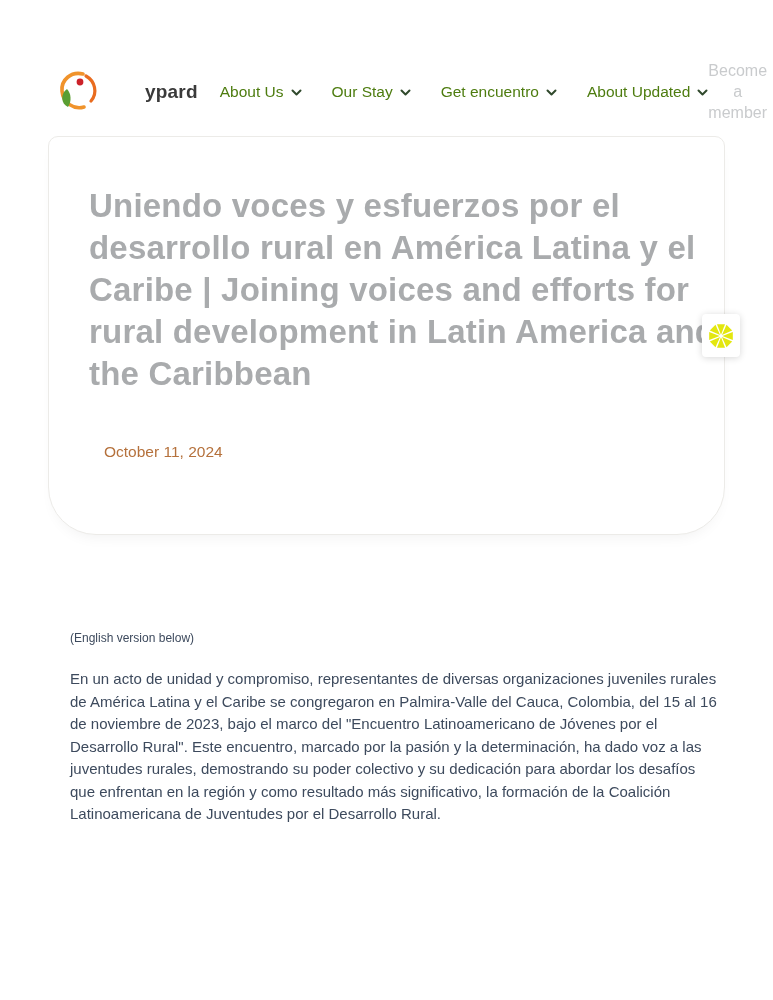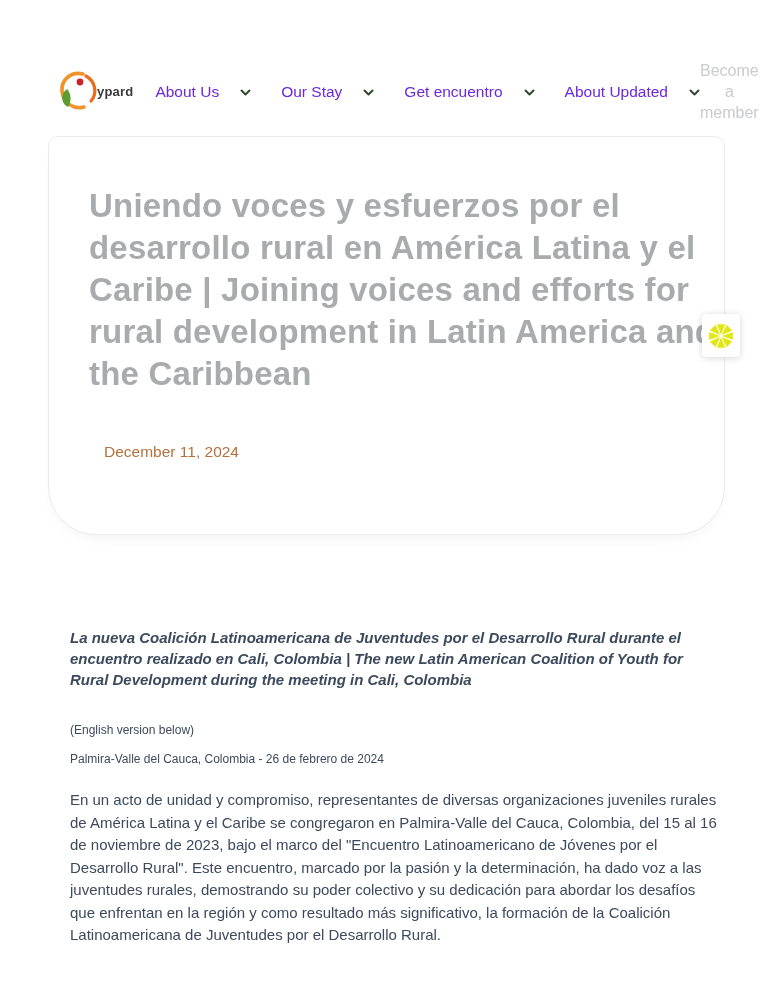--- a/index.html
+++ b/index.html
@@ -18,37 +18,38 @@
     width: 663px;
     display: flex;
     align-items: center;
   }
   .logo {
     display: flex;
     align-items: center;
     cursor: pointer;
   }
   .logo-text {
-    font-size: 13px;
+    font-size: 19px;
     font-weight: 700;
     color: #3a3a3a;
     margin-left: -4px;
     letter-spacing: 0.2px;
+    padding-left: 48px;
   }
   .nav {
     display: flex;
     gap: 30px;
     margin-left: 22px;
   }
   .nav-item {
     display: flex;
     align-items: center;
-    gap: 21px;
+    gap: 7px;
     font-size: 15.5px;
-    color: #6d28d9;
+    color: #4d7c0f;
     cursor: pointer;
     white-space: nowrap;
   }
   .chevron { display: inline-flex; margin-top: 2px; }
   .become-member {
     margin-left: auto;
     width: 96px;
     text-align: center;
     font-size: 16px;
     line-height: 21px;
@@ -173,21 +174,21 @@
           </svg>
       </span>
     </div>
   </nav>
 
   <div class="become-member">Become a member</div>
 </div>
 
 <div class="hero-card">
   <h1 class="hero-title">Uniendo voces y esfuerzos por el desarrollo rural en América Latina y el Caribe | Joining voices and efforts for rural development in Latin America and the Caribbean</h1>
-  <div class="hero-date">December 11, 2024</div>
+  <div class="hero-date">October 11, 2024</div>
 </div>
 
 <div class="a11y-widget">
   <span style="display:inline-flex;">
     <svg width="28" height="28" viewBox="0 0 32 32">
       <g transform="translate(16,16)" fill="#e3e70e">
         <g transform="rotate(0)">
             <path d="M0 -1.5 L4.6 -13.5 L-4.6 -13.5 Z"></path>
           </g>
         <g transform="rotate(45)">
@@ -210,17 +211,15 @@
           </g>
         <g transform="rotate(315)">
             <path d="M0 -1.5 L4.6 -13.5 L-4.6 -13.5 Z"></path>
           </g>
       </g>
     </svg>
   </span>
 </div>
 
 <div class="article">
-  <p class="article-caption">La nueva Coalición Latinoamericana de Juventudes por el Desarrollo Rural durante el encuentro realizado en Cali, Colombia | The new Latin American Coalition of Youth for Rural Development during the meeting in Cali, Colombia</p>
   <p class="small">(English version below)</p>
-  <p class="small">Palmira-Valle del Cauca, Colombia - 26 de febrero de 2024</p>
   <p class="article-body">En un acto de unidad y compromiso, representantes de diversas organizaciones juveniles rurales de América Latina y el Caribe se congregaron en Palmira-Valle del Cauca, Colombia, del 15 al 16 de noviembre de 2023, bajo el marco del "Encuentro Latinoamericano de Jóvenes por el Desarrollo Rural". Este encuentro, marcado por la pasión y la determinación, ha dado voz a las juventudes rurales, demostrando su poder colectivo y su dedicación para abordar los desafíos que enfrentan en la región y como resultado más significativo, la formación de la Coalición Latinoamericana de Juventudes por el Desarrollo Rural.</p>
 </div>
 
 </body></html>

